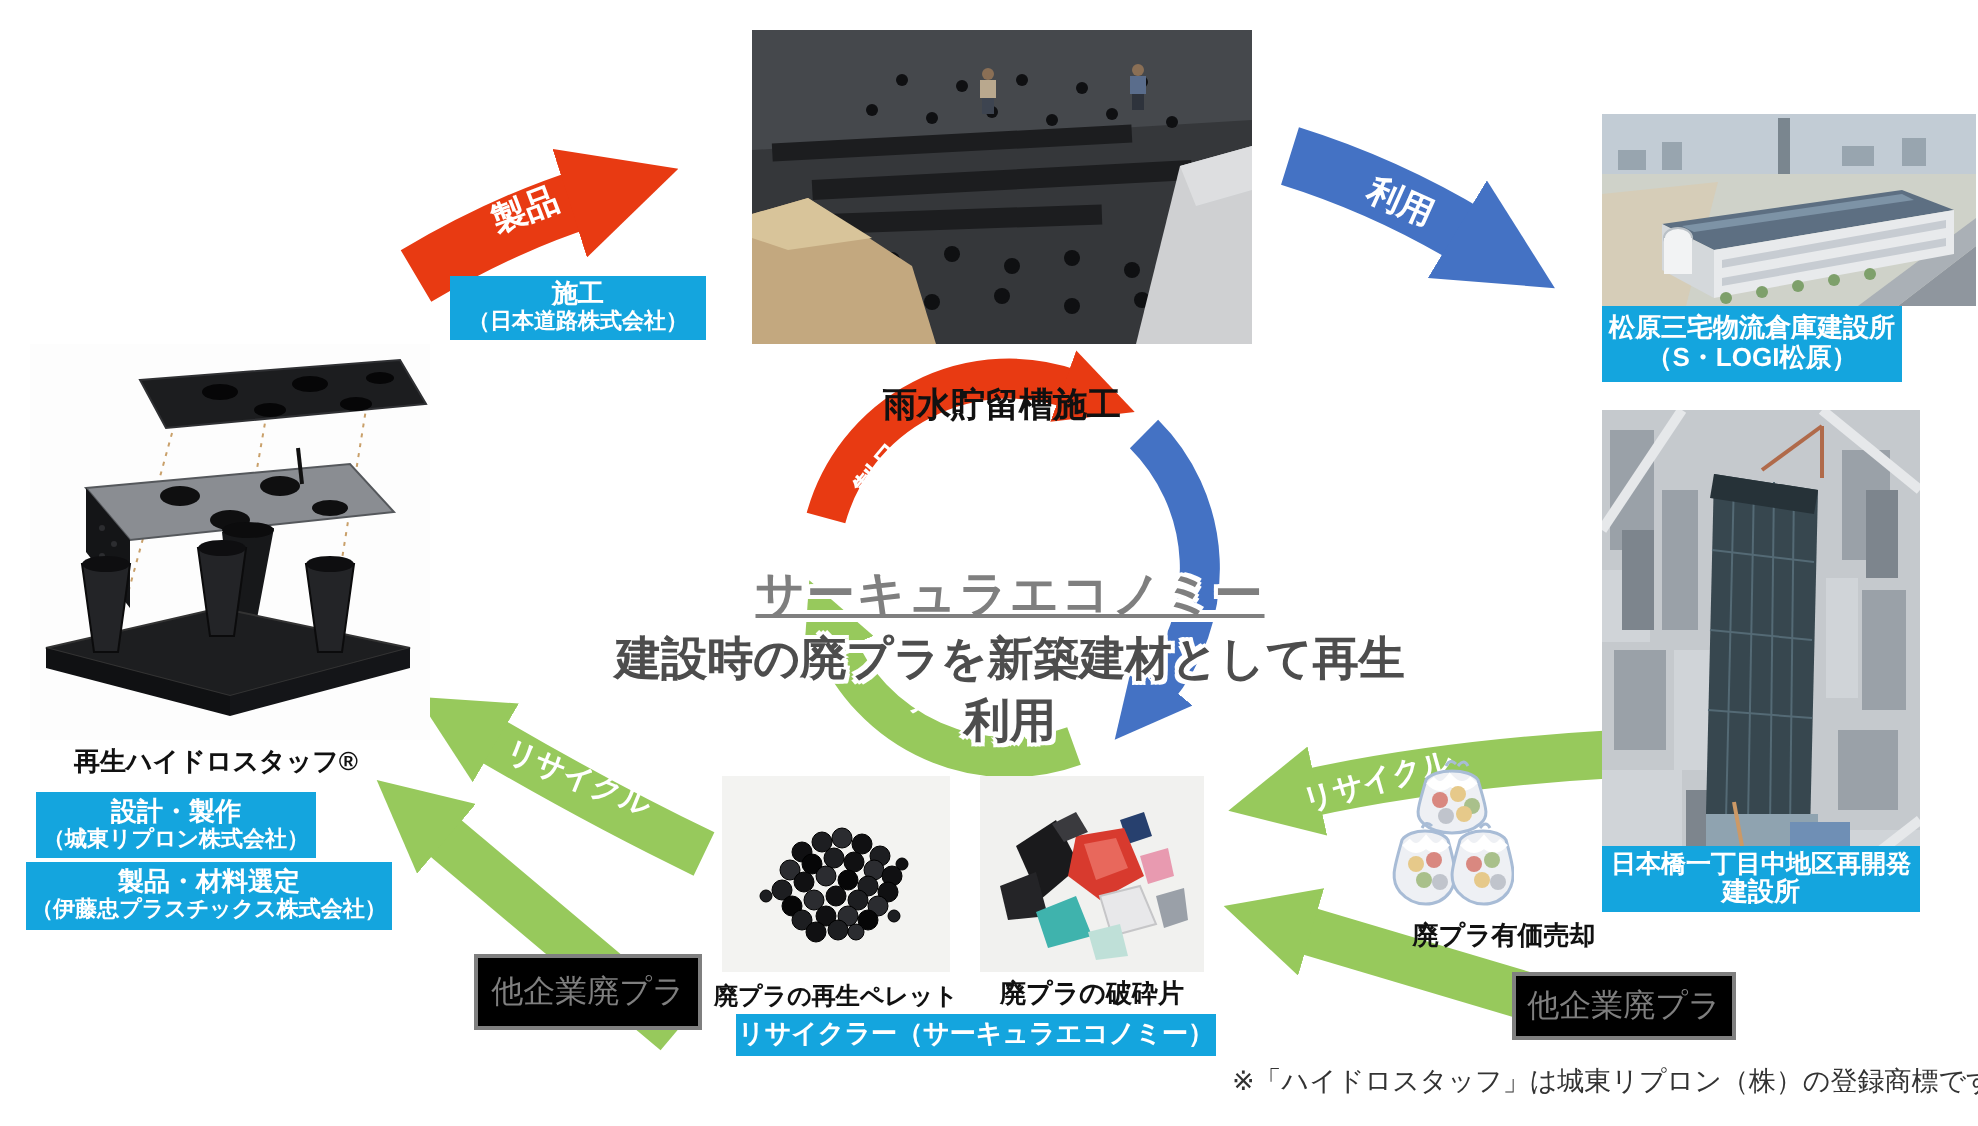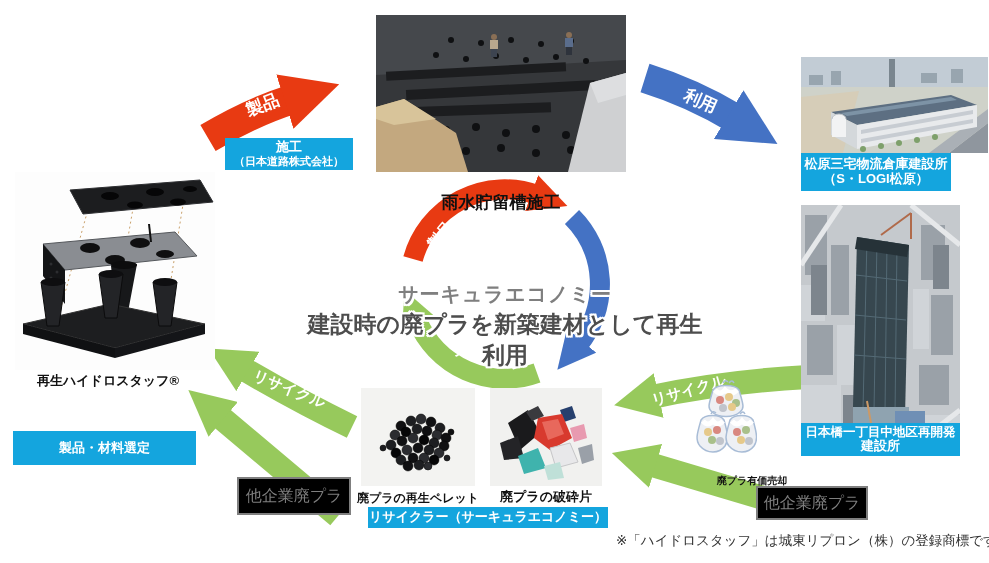--- a/index.html
+++ b/index.html
@@ -17,22 +17,22 @@
   .cyanbox .l1{font-size:13px;}
   .cyanbox .l2{font-size:11px;}
   
   .caption{font-weight:bold;color:#111;text-align:center;z-index:4;white-space:nowrap;}
   
   .graybox{background:#000000;border:2px solid var(--gray-box);color:var(--gray-box);
            font-weight:normal;font-size:16px;display:flex;align-items:center;justify-content:center;
            z-index:4;white-space:nowrap;}
   
   .center-title{z-index:4;text-align:center;pointer-events:none;}
-  .center-title .t1{font-size:20px;font-weight:bold;color:var(--title-gray);letter-spacing:1px;
-     text-shadow:-2px -2px 0 #fff,2px -2px 0 #fff,-2px 2px 0 #fff,2px 2px 0 #fff,0 -2px 0 #fff,0 2px 0 #fff,-2px 0 0 #fff,2px 0 0 #fff;}
+  .center-title .t1{font-size:24px;font-weight:bold;color:var(--title-gray);letter-spacing:1px;
+     text-shadow:-2px -2px 0 #fff,2px -2px 0 #fff,-2px 2px 0 #fff,2px 2px 0 #fff,0 -2px 0 #fff,0 2px 0 #fff,-2px 0 0 #fff,2px 0 0 #fff;text-decoration:underline;}
   .center-title .t2{font-size:23px;font-weight:bold;color:var(--subtitle-gray);margin-top:1px;
      text-shadow:-2px -2px 0 #fff,2px -2px 0 #fff,-2px 2px 0 #fff,2px 2px 0 #fff,0 -2px 0 #fff,0 2px 0 #fff,-2px 0 0 #fff,2px 0 0 #fff;}
   .footnote{font-size:13.5px;color:#333;z-index:4;white-space:nowrap;}
   .bags{z-index:3;}
 </style>
 </head>
 <body>
 
 <div class="canvas">
 
@@ -212,22 +212,27 @@
         <ellipse cx="38" cy="110" rx="12" ry="4" fill="#0e0e10"></ellipse>
         <polygon points="84,102 108,102 102,146 90,146" fill="#232427" stroke="#0b0b0c"></polygon>
         <ellipse cx="96" cy="102" rx="12" ry="4" fill="#0e0e10"></ellipse>
         <polygon points="138,110 162,110 156,154 144,154" fill="#232427" stroke="#0b0b0c"></polygon>
         <ellipse cx="150" cy="110" rx="12" ry="4" fill="#0e0e10"></ellipse>
       </g>
     </svg>
   </div>
   <div class="abs caption" style="left:8px;top:372px;width:200px;font-size:13px;">再生ハイドロスタッフ®</div>
 
+  <div class="abs cyanbox" style="left:18px;top:396px;width:140px;height:33px;">
+    <div class="l1">設計・製作</div>
+    <div class="l2">（城東リプロン株式会社）</div>
+  </div>
   <div class="abs cyanbox" style="left:13px;top:431px;width:183px;height:34px;text-align:center;">
     <div class="l1">製品・材料選定</div>
+    <div class="l2">（伊藤忠プラスチックス株式会社）</div>
   </div>
 
   <div class="abs photo" style="left:361px;top:388px;width:114px;height:98px;">
     <svg width="114" height="98" viewBox="0 0 114 98">
       <rect width="114" height="98" fill="#f3f3f1"></rect>
       <g stroke="#000" stroke-width="0.5">
         <circle cx="40" cy="38" r="5" fill="#101012"></circle>
           <circle cx="50" cy="33" r="5" fill="#1d1e21"></circle>
           <circle cx="60" cy="31" r="5" fill="#2b2c30"></circle>
           <circle cx="70" cy="34" r="5" fill="#101012"></circle>
@@ -308,21 +313,21 @@
         <circle cx="22" cy="50" r="4" fill="#d98880"></circle>
         <circle cx="17" cy="60" r="4" fill="#a9c08b"></circle>
         <circle cx="25" cy="61" r="4" fill="#c0c4cc"></circle>
       <circle cx="42" cy="52" r="4" fill="#d98880"></circle>
         <circle cx="51" cy="50" r="4" fill="#a9c08b"></circle>
         <circle cx="46" cy="60" r="4" fill="#e6c98a"></circle>
         <circle cx="54" cy="61" r="4" fill="#c0c4cc"></circle>
       <path d="M16 34 q2 -4 5 -1 M45 34 q3 -4 5 0" stroke="#a8bcd6" fill="none" stroke-width="1.5"></path>
     </svg>
   </div>
-  <div class="abs caption" style="left:696px;top:474px;width:112px;font-size:10px;">廃プラ有価売却</div>
+  <div class="abs caption" style="left:696px;top:459px;width:112px;font-size:13px;">廃プラ有価売却</div>
 
   <div class="abs photo" style="left:801px;top:205px;width:184px;height:251px;">
     <svg width="159" height="251" viewBox="0 0 159 251">
       <rect width="159" height="251" fill="#c5c9cd"></rect>
       <g fill="#9aa1a8">
         <rect x="4" y="10" width="22" height="60"></rect>
           <rect x="30" y="40" width="18" height="70"></rect>
           <rect x="120" y="20" width="24" height="55"></rect>
           <rect x="130" y="90" width="22" height="60"></rect>
           <rect x="6" y="120" width="26" height="50"></rect>

